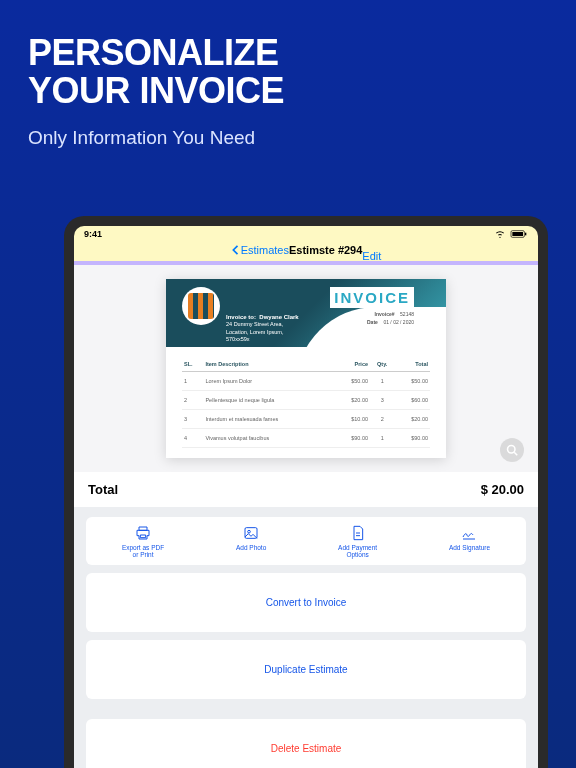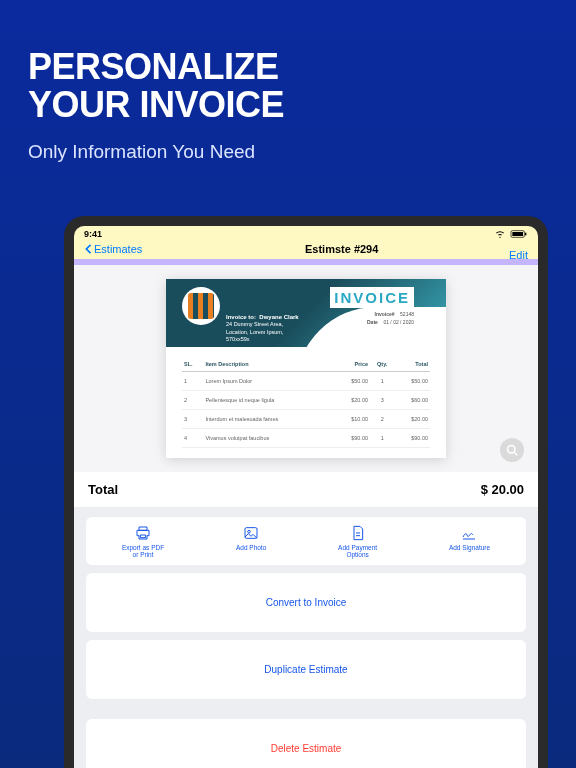--- a/index.html
+++ b/index.html
@@ -1,27 +1,27 @@
 <!DOCTYPE html>
 <html><head>
 <meta charset="utf-8">
 <style>
 * { margin: 0; padding: 0; box-sizing: border-box; }
 body { width: 576px; height: 768px; background: linear-gradient(180deg, #0a2a9e 0%, #0a2a7e 100%); font-family: -apple-system, BlinkMacSystemFont, sans-serif; overflow: hidden; position: relative; }
-.hero { padding: 48px 28px 18px; }
+.hero { padding: 34px 28px 18px; }
 .hero h1 { color: #fff; font-size: 36px; font-weight: 800; line-height: 1.05; letter-spacing: -0.5px; }
 .hero p { color: #dbe4ff; font-size: 19px; font-weight: 400; margin-top: 17px; }
 .tablet { position: absolute; left: 64px; right: 28px; top: 216px; bottom: 0; background: #2a2a2a; border-radius: 20px 20px 0 0; padding: 10px 10px 0; }
 .screen { background: #fef9c3; width: 100%; height: 100%; border-radius: 10px 10px 0 0; overflow: hidden; display: flex; flex-direction: column; }
 .statusbar { height: 16px; padding: 3px 10px 0; display: flex; justify-content: space-between; align-items: center; font-size: 9px; font-weight: 600; }
 .sb-right { display: flex; gap: 4px; align-items: center; }
 .sb-right svg { height: 8px; }
-.nav { height: 26px; display: flex; align-items: center; justify-content: space-between; padding: 0 10px; border-bottom: 6px solid #c4b5fd; }
+.nav { height: 26px; display: flex; align-items: center; justify-content: center; padding: 0 10px; border-bottom: 4px solid #c4b5fd; }
 .nav-back { color: #007aff; font-size: 11px; display: flex; align-items: center; gap: 2px; }
-.nav-title { font-size: 11px; font-weight: 600; padding-left: 32px; }
+.nav-title { font-size: 11px; font-weight: 600; }
 .nav-edit { color: #007aff; font-size: 11px; margin-top: 12px; }
 .preview-area { flex: 0 0 auto; background: #f5f5f7; padding: 14px 0; display: flex; justify-content: center; position: relative; }
 .doc { width: 280px; background: #fff; box-shadow: 0 2px 12px rgba(0,0,0,.15); font-size: 6px; }
 .doc-header { height: 68px; background: linear-gradient(135deg, #1a4d5c 0%, #1a4d5c 50%, #3aa9b8 100%); position: relative; display: flex; overflow: hidden; }
 .doc-logo { width: 38px; height: 38px; background: #fff; border-radius: 50%; margin: 8px 0 0 16px; position: relative; overflow: hidden; }
 .doc-logo::after { content: ''; position: absolute; inset: 6px; background: repeating-linear-gradient(90deg, #e67e22 0 5px, #1a4d5c 5px 10px); border-radius: 3px; }
 .doc-inv-to { position: absolute; left: 60px; top: 34px; color: #fff; font-size: 5.5px; line-height: 1.35; }
 .doc-inv-to b { font-size: 6px; }
 .doc-right { position: absolute; right: 32px; top: 8px; text-align: right; }
 .doc-right h3 { color: #2aa8c4; background: #fff; font-size: 15px; font-weight: 800; letter-spacing: 2px; padding: 2px 4px; }

